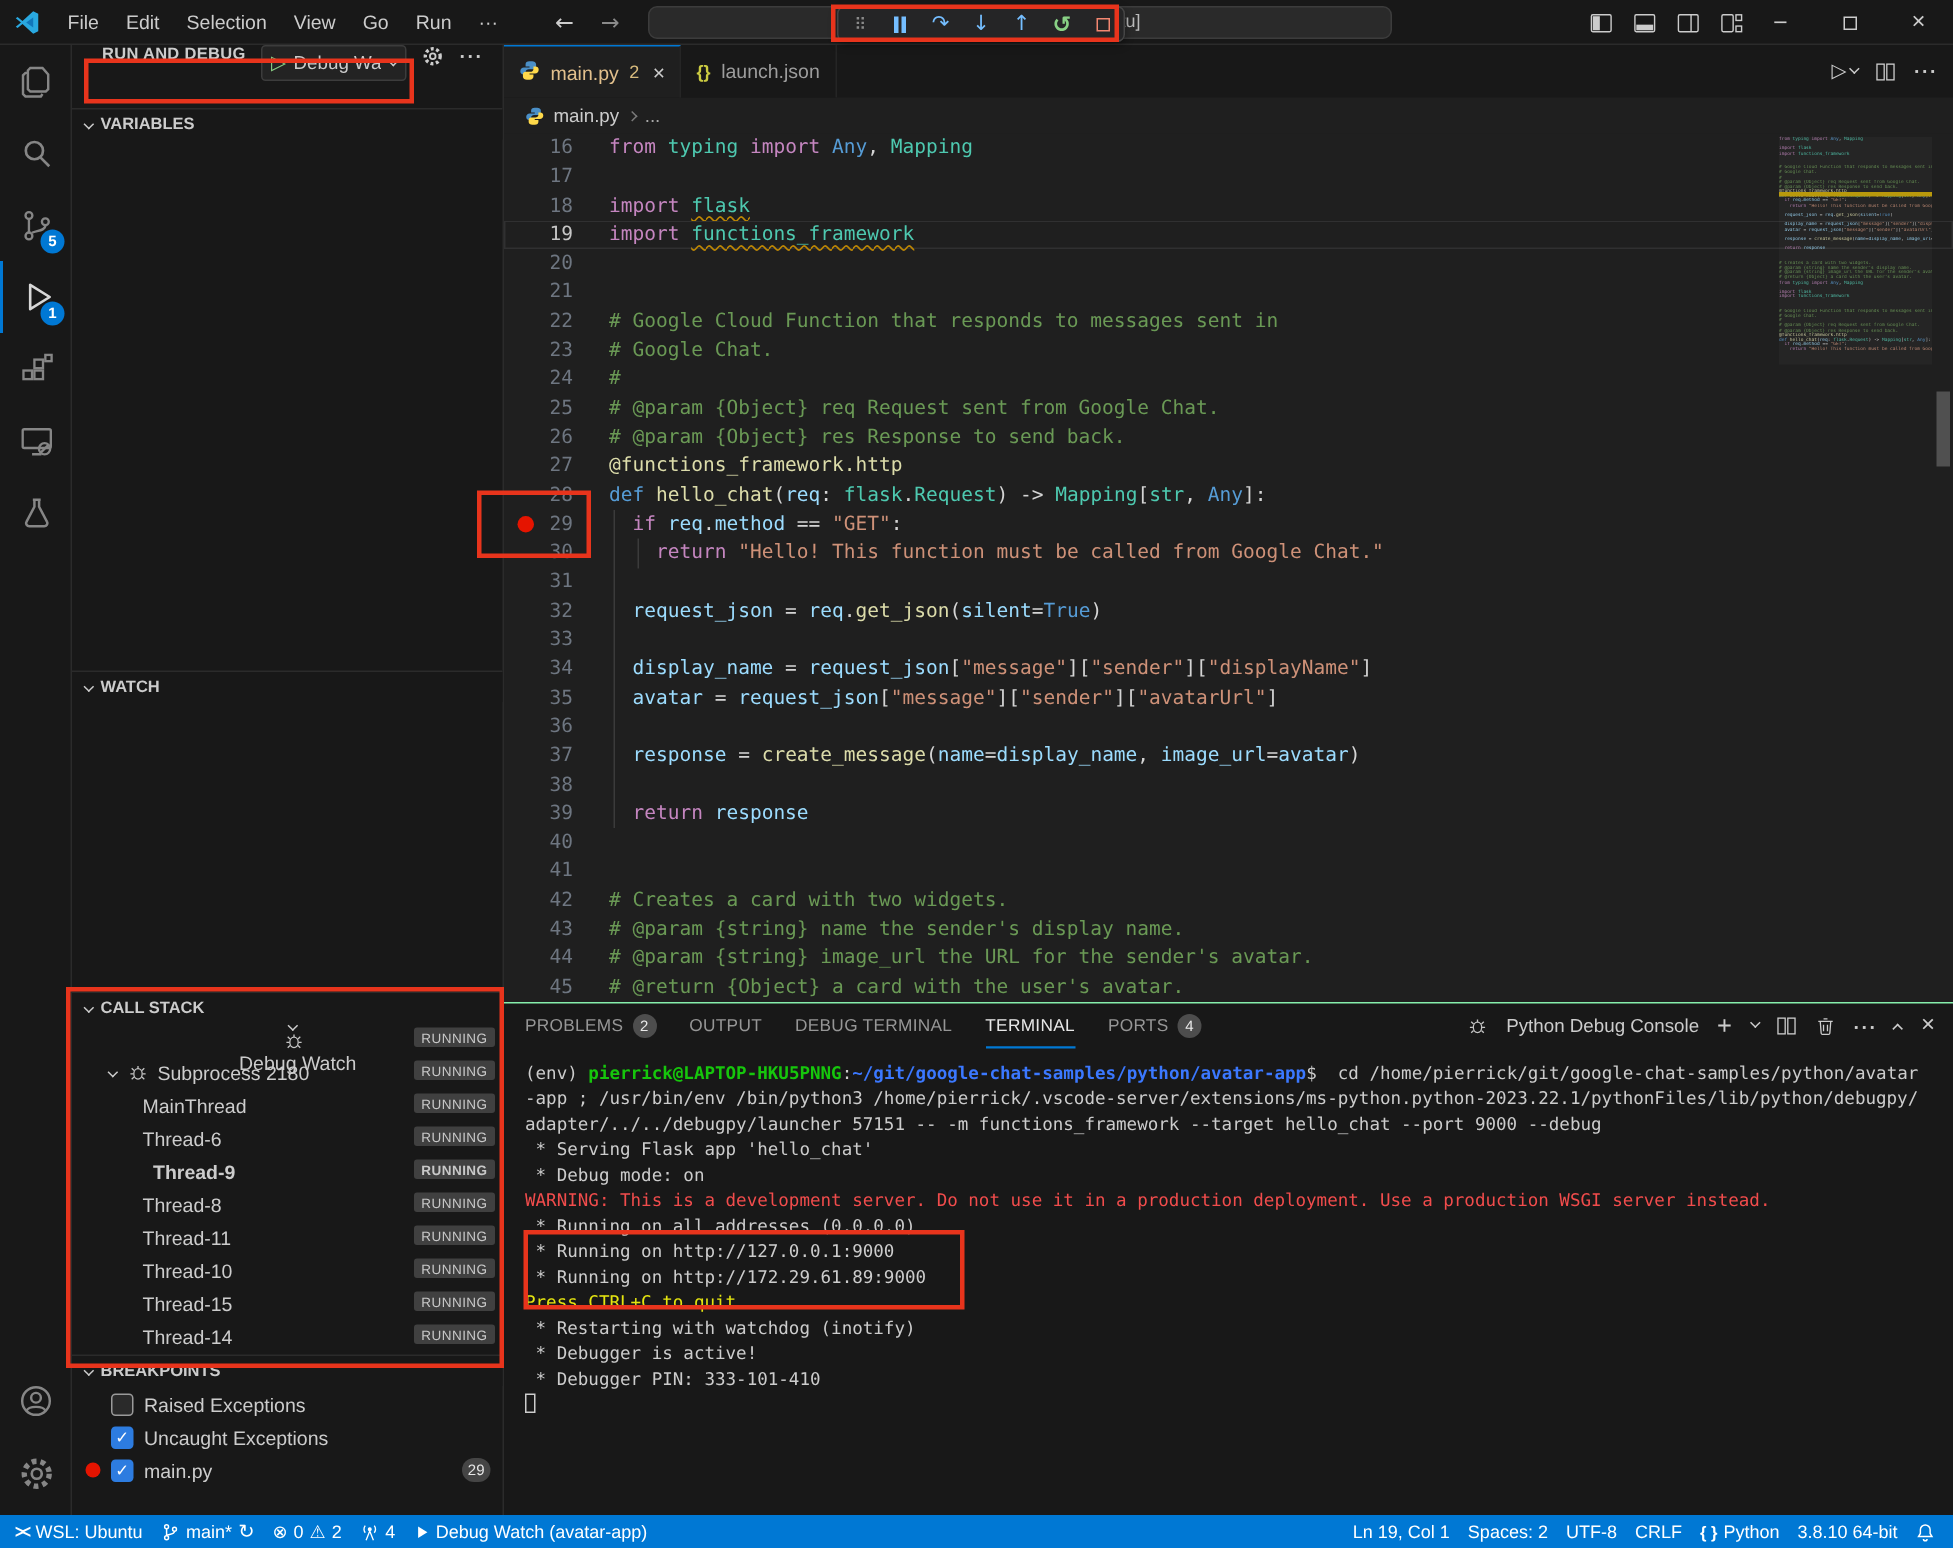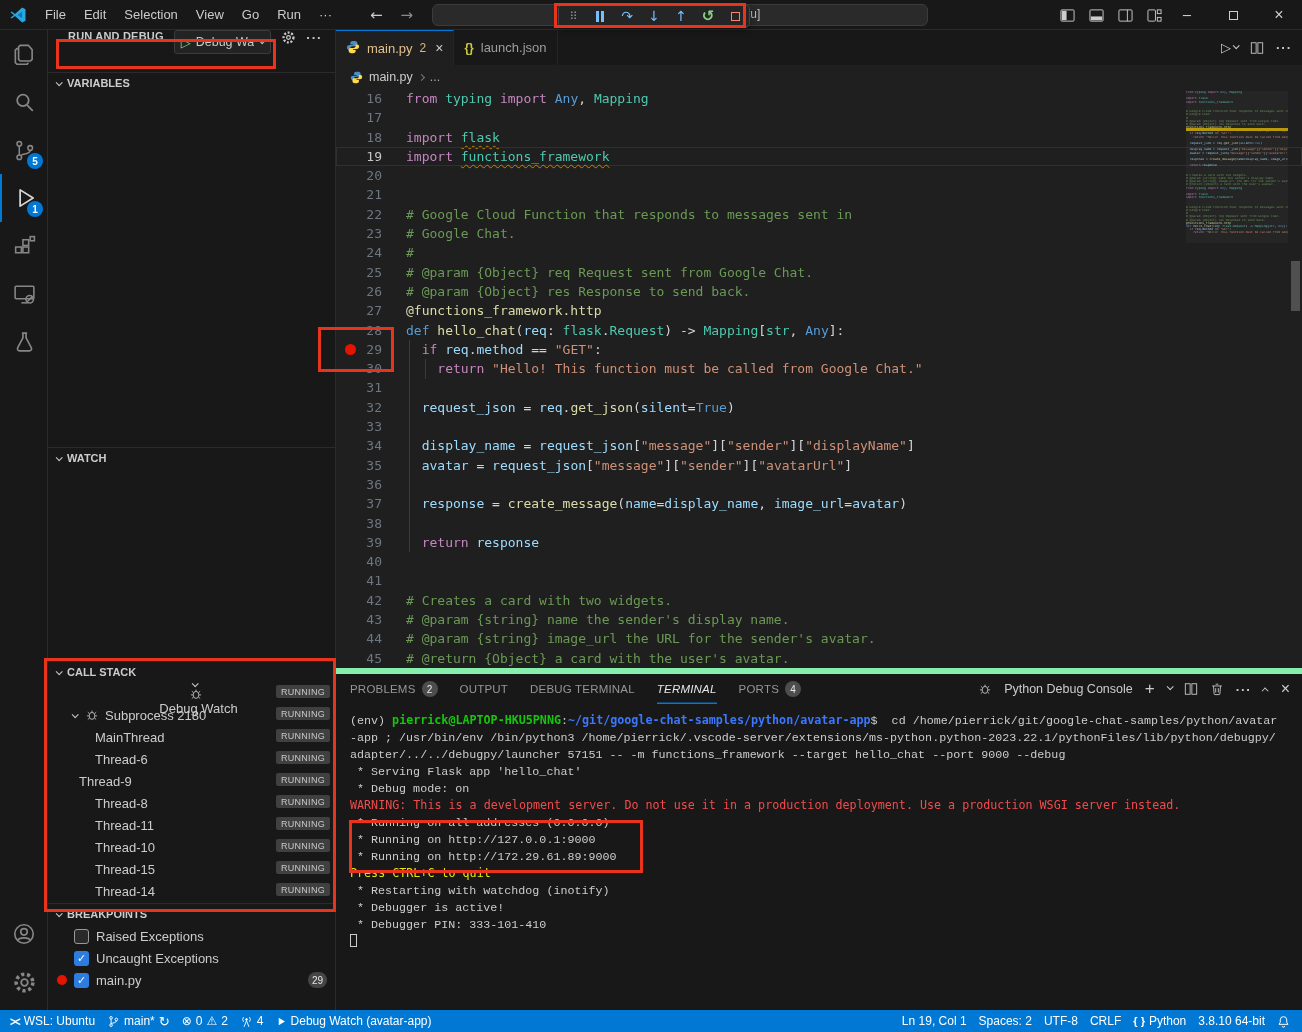--- a/index.html
+++ b/index.html
@@ -84,30 +84,30 @@
   .tk-sqg{color:#4ec9b0;text-decoration:underline wavy #bf8803 1px;text-underline-offset:3px;}
   .iguide{position:absolute;width:1px;background:#3b3b3b;}
 
   .minimap{position:absolute;top:2px;right:14px;width:102px;height:170px;overflow:hidden;opacity:.9;}
   .mini-line{height:3.2px;white-space:pre;font-family:"DejaVu Sans Mono",monospace;font-size:3px;line-height:3.2px;overflow:hidden;}
   .mini-cur{position:absolute;left:0;right:0;top:37px;height:3.4px;background:#caa70b;}
   .mini-shade{position:absolute;left:0;right:0;top:0;height:152px;background:rgba(130,130,130,.08);}
   .vscroll{position:absolute;right:2px;top:172px;width:9px;height:50px;background:rgba(140,140,140,.45);}
 
   
-  .panel{height:342px;flex:none;background:#181818;border-top:6px solid #86efac;position:relative;}
+  .panel{height:342px;flex:none;background:#181818;border-top:1px solid #86efac;position:relative;}
   .panel-tabs{height:30px;display:flex;align-items:center;padding-left:14px;gap:22px;}
   .ptab{display:flex;align-items:center;gap:6px;font-size:11.5px;color:#969696;height:30px;letter-spacing:.2px;}
-  .ptab.active{color:#e7e7e7;box-shadow:inset 0 -1.5px 0 #0078d4;font-style:italic;}
+  .ptab.active{color:#e7e7e7;box-shadow:inset 0 -1.5px 0 #0078d4;}
   .pbadge{background:#4d4d4d;color:#eaeaea;font-size:10px;min-width:16px;height:16px;border-radius:9px;display:flex;align-items:center;justify-content:center;padding:0 4px;}
   .panel-right{position:absolute;right:12px;top:0;height:30px;display:flex;align-items:center;gap:12px;color:#cccccc;}
   .panel-right .lbl{font-size:12.5px;}
   .terminal{position:absolute;left:0;top:30px;right:0;bottom:0;padding:8px 0 0 14px;overflow:hidden;}
   .term-line{height:17px;white-space:pre;font-family:"DejaVu Sans Mono",monospace;font-size:11.7px;line-height:17px;color:#cccccc;}
-  .tk-tp{color:#cccccc;font-family:Liberation Mono, monospace;} .tk-tg{color:#16c60c;font-weight:bold;} .tk-tb{color:#3b78ff;font-weight:bold;}
+  .tk-tp{color:#cccccc;} .tk-tg{color:#16c60c;font-weight:bold;} .tk-tb{color:#3b78ff;font-weight:bold;}
   .tk-tr{color:#f14c4c;} .tk-ty{color:#e5e510;}
   .tcursor{display:inline-block;width:7px;height:13px;border:1px solid #cccccc;vertical-align:-2px;}
 
   
   .statusbar{position:absolute;left:0;bottom:0;width:1302px;height:22px;background:#0078d4;display:flex;align-items:center;color:#ffffff;font-size:12px;z-index:5;}
   .sb-item{display:flex;align-items:center;gap:4px;padding:0 6px;height:22px;white-space:nowrap;}
   .sb-item svg{display:block;}
   .sb-left{display:flex;align-items:center;padding-left:4px;}
   .sb-right{margin-left:auto;display:flex;align-items:center;padding-right:6px;}
   .rem-ic{font-weight:bold;font-size:10px;letter-spacing:-1px;transform:scaleY(1.25);display:inline-block;}
@@ -302,21 +302,21 @@
           <span class="run-badge">RUNNING</span>
         </div>
         <div class="cs-row" style="padding-left: 47px;">
           <span>MainThread</span>
           <span class="run-badge">RUNNING</span>
         </div>
         <div class="cs-row" style="padding-left: 47px;">
           <span>Thread-6</span>
           <span class="run-badge">RUNNING</span>
         </div>
-        <div class="cs-row" style="padding-left: 31px;">
+        <div class="cs-row" style="padding-left: 54px; font-weight: bold;">
           <span>Thread-9</span>
           <span class="run-badge">RUNNING</span>
         </div>
         <div class="cs-row" style="padding-left: 47px;">
           <span>Thread-8</span>
           <span class="run-badge">RUNNING</span>
         </div>
         <div class="cs-row" style="padding-left: 47px;">
           <span>Thread-11</span>
           <span class="run-badge">RUNNING</span>

